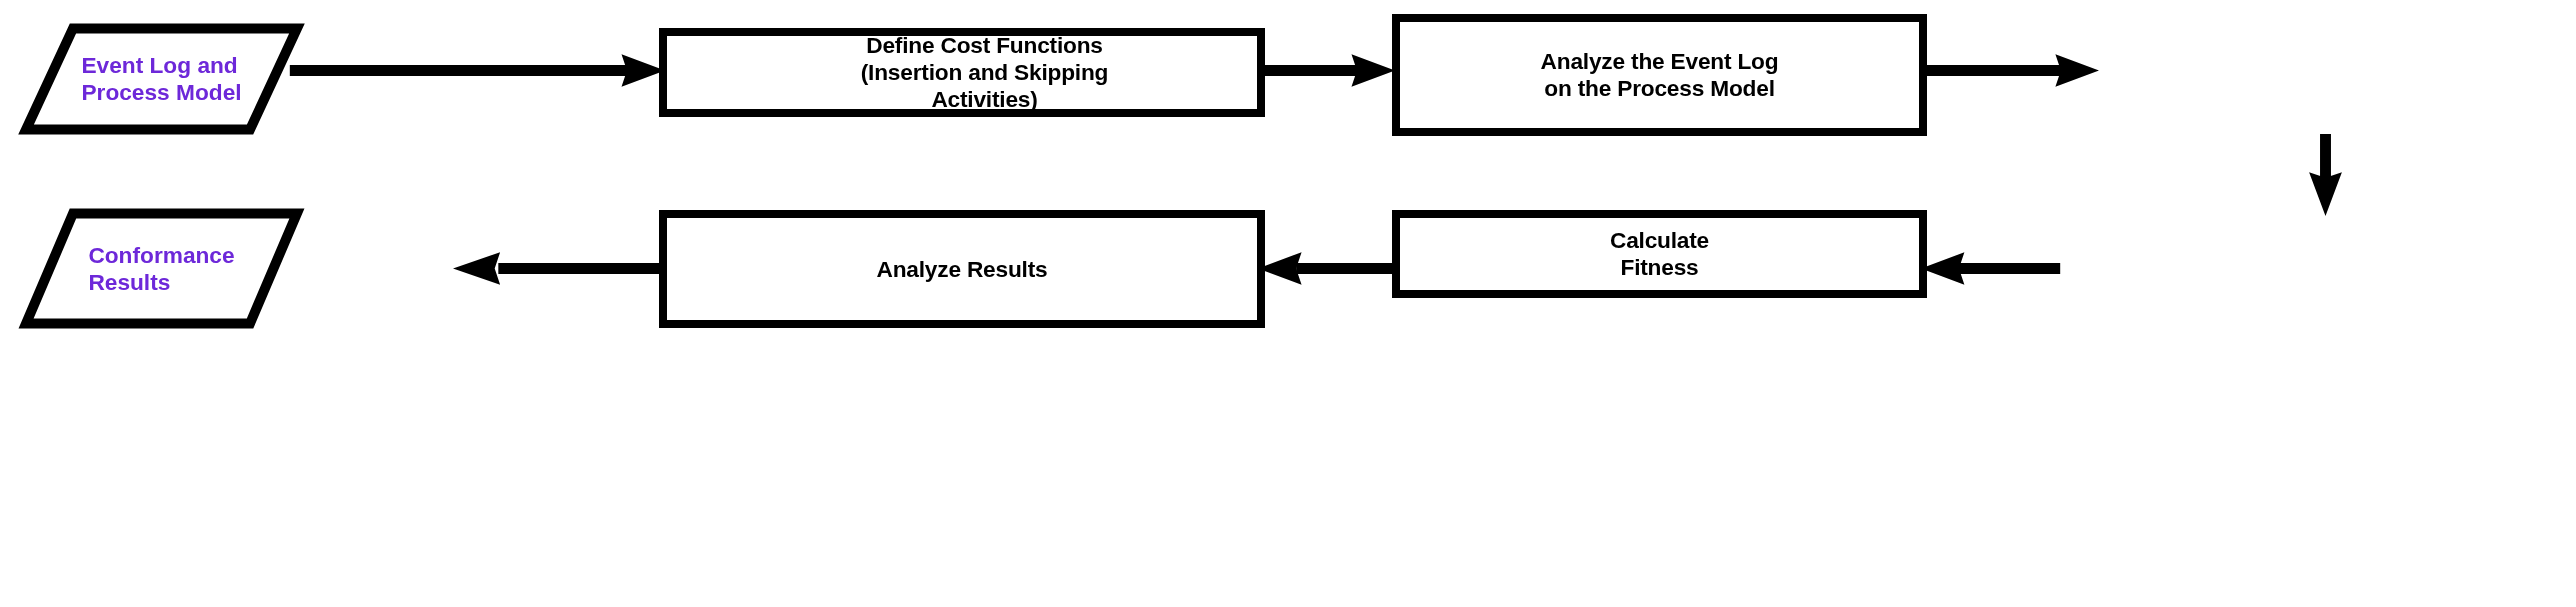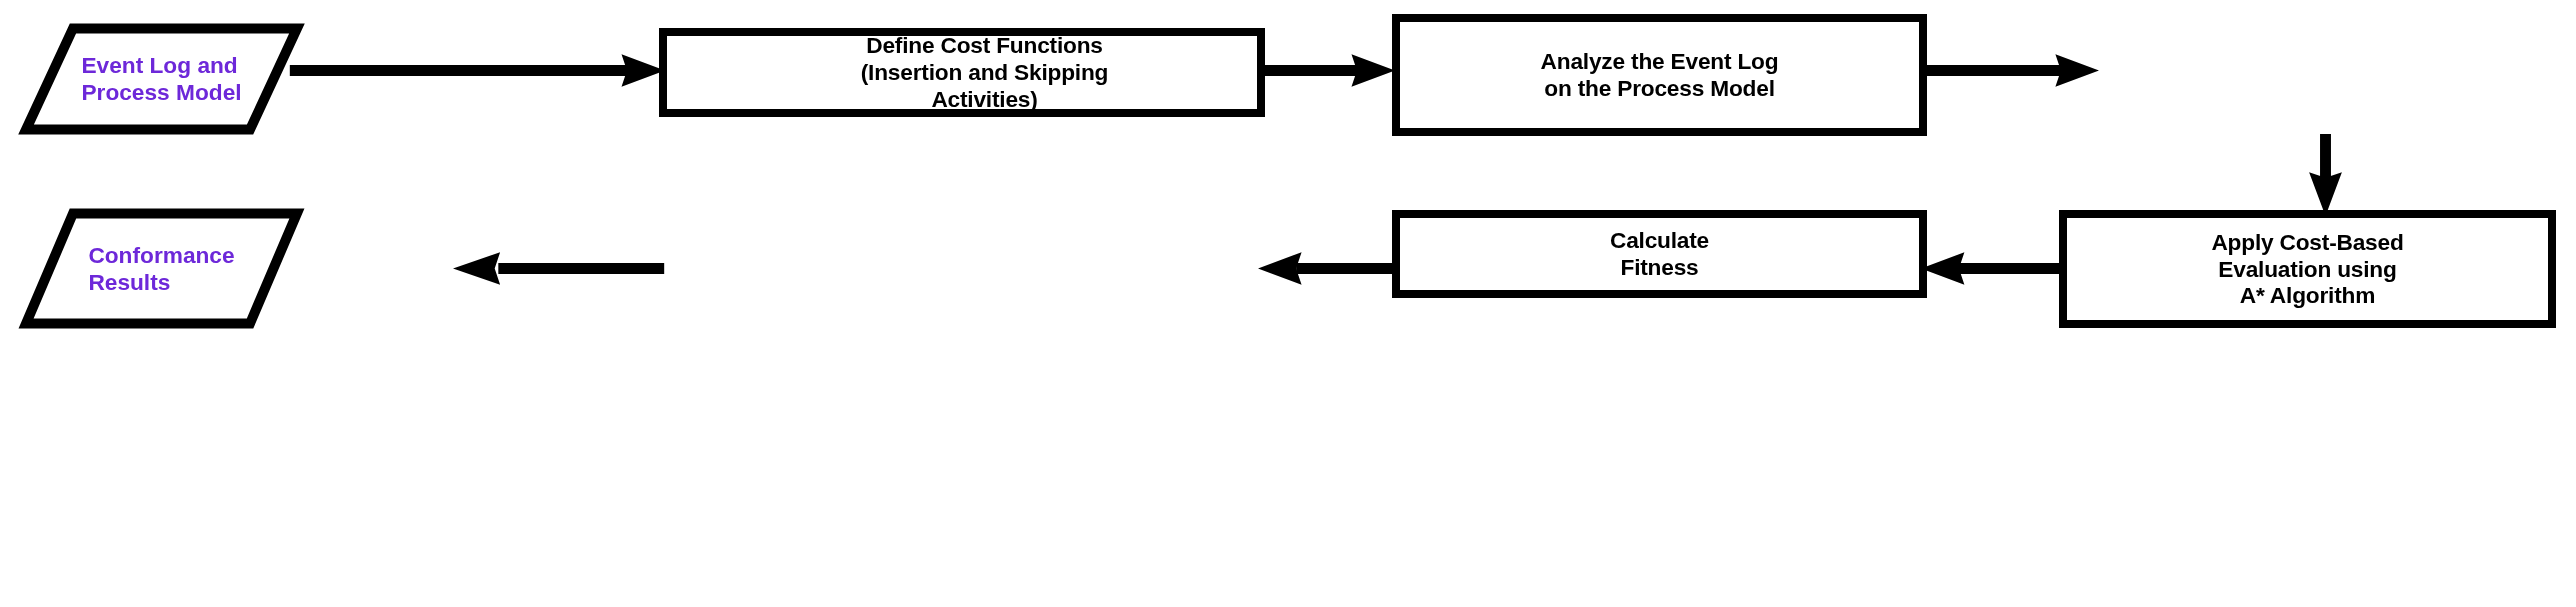--- a/index.html
+++ b/index.html
@@ -108,45 +108,43 @@
   </div>
 
 
   <div class="conn" style="left:2309px; top:134px; width:33px; height:82px;">
     <svg width="33" height="82" viewBox="0 0 36 90">
       <line x1="18" y1="0" x2="18" y2="52" stroke="#000000" stroke-width="12"></line>
       <polygon points="18,90 0,42 18,48 36,42" fill="#000000"></polygon>
     </svg>
   </div>
 
-  <div class="node node-rect" style="left:2059px; top:210px; width:497px; height:118px;">
-    <span class="node-label" style="font-size:22.7px;">Apply Cost-Based
-Evaluation using
-A* Algorithm</span>
-  </div>
 
   <div class="conn" style="left:1921px; top:252px; width:141px; height:33px;">
     <svg width="141" height="33" viewBox="0 0 156 36">
       <line x1="154" y1="18" x2="42" y2="18" stroke="#000000" stroke-width="12"></line>
       <polygon points="0,18 48,0 42,18 48,36" fill="#000000"></polygon>
     </svg>
   </div>
 
   <div class="node node-rect" style="left:1392px; top:210px; width:535px; height:88px;">
     <span class="node-label" style="font-size:22.7px;">Calculate
 Fitness</span>
   </div>
 
   <div class="conn" style="left:1258px; top:252px; width:138px; height:33px;">
     <svg width="138" height="33" viewBox="0 0 152 36">
       <line x1="150" y1="18" x2="42" y2="18" stroke="#000000" stroke-width="12"></line>
       <polygon points="0,18 48,0 42,18 48,36" fill="#000000"></polygon>
     </svg>
   </div>
 
+  <div class="node node-rect" style="left:659px; top:210px; width:606px; height:118px;">
+    <span class="node-label" style="font-size:22.7px;">Analyze Results</span>
+  </div>
 
   <div class="conn" style="left:453px; top:252px; width:213px; height:33px;">
     <svg width="213" height="33" viewBox="0 0 235 36">
       <line x1="233" y1="18" x2="50" y2="18" stroke="#000000" stroke-width="12"></line>
       <polygon points="0,18 52,0 46,18 52,36" fill="#000000"></polygon>
     </svg>
   </div>
 
   <div class="para-wrap" style="left:20px; top:208px; width:283px; height:121px;">
     <svg width="283" height="121" viewBox="0 0 312 134" aria-hidden="true">

